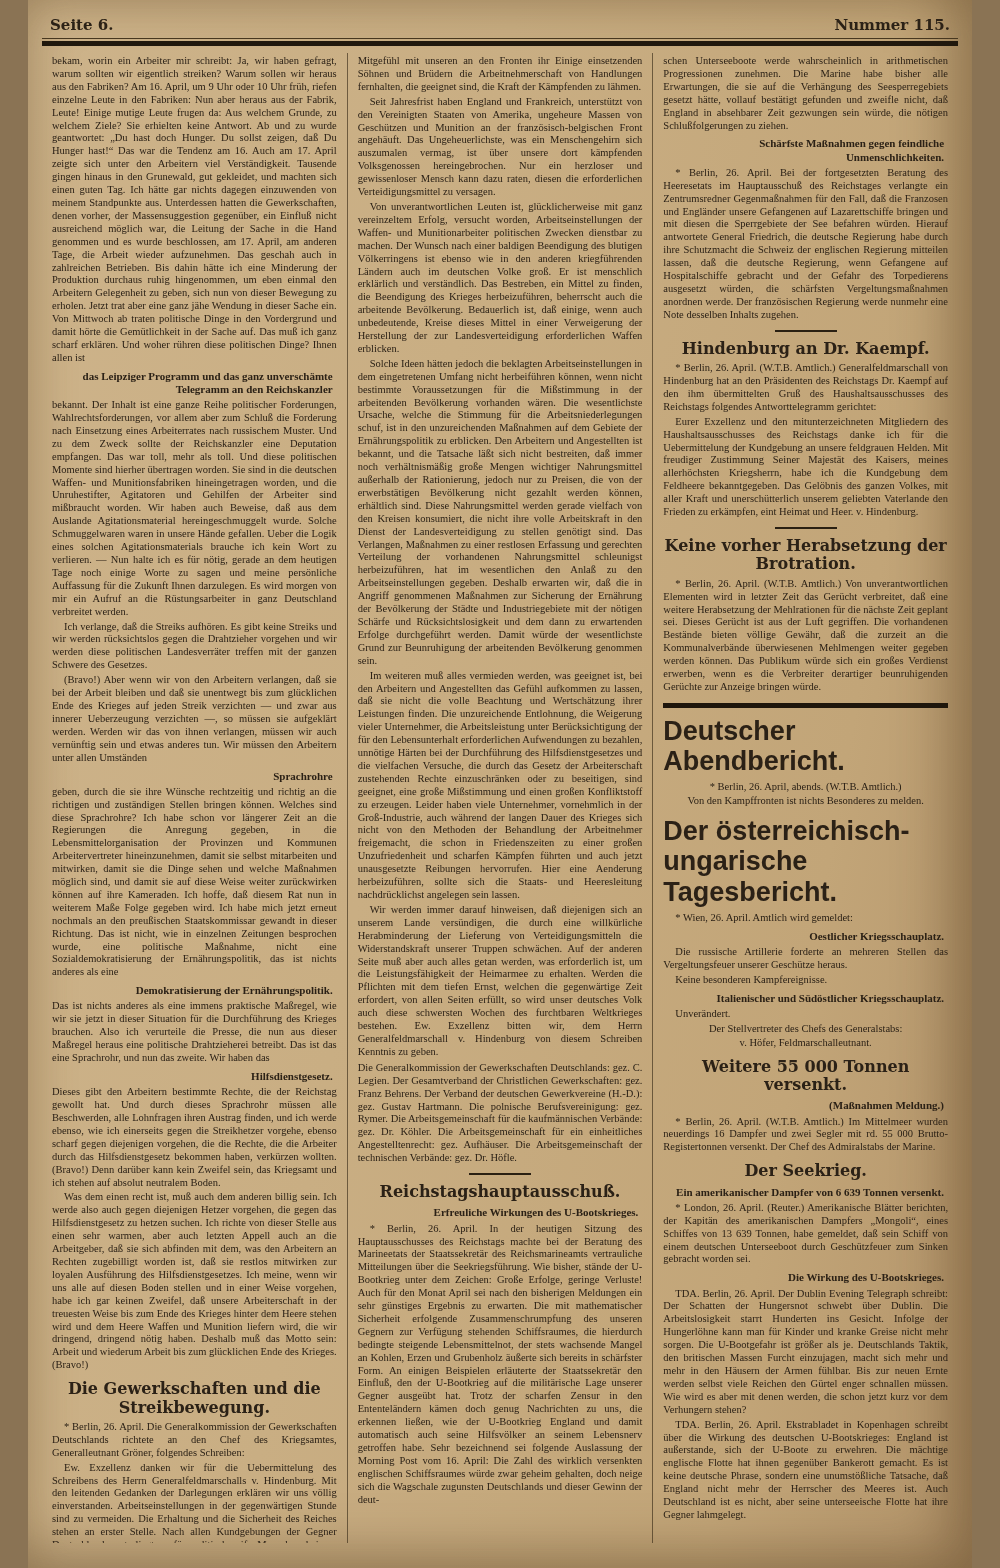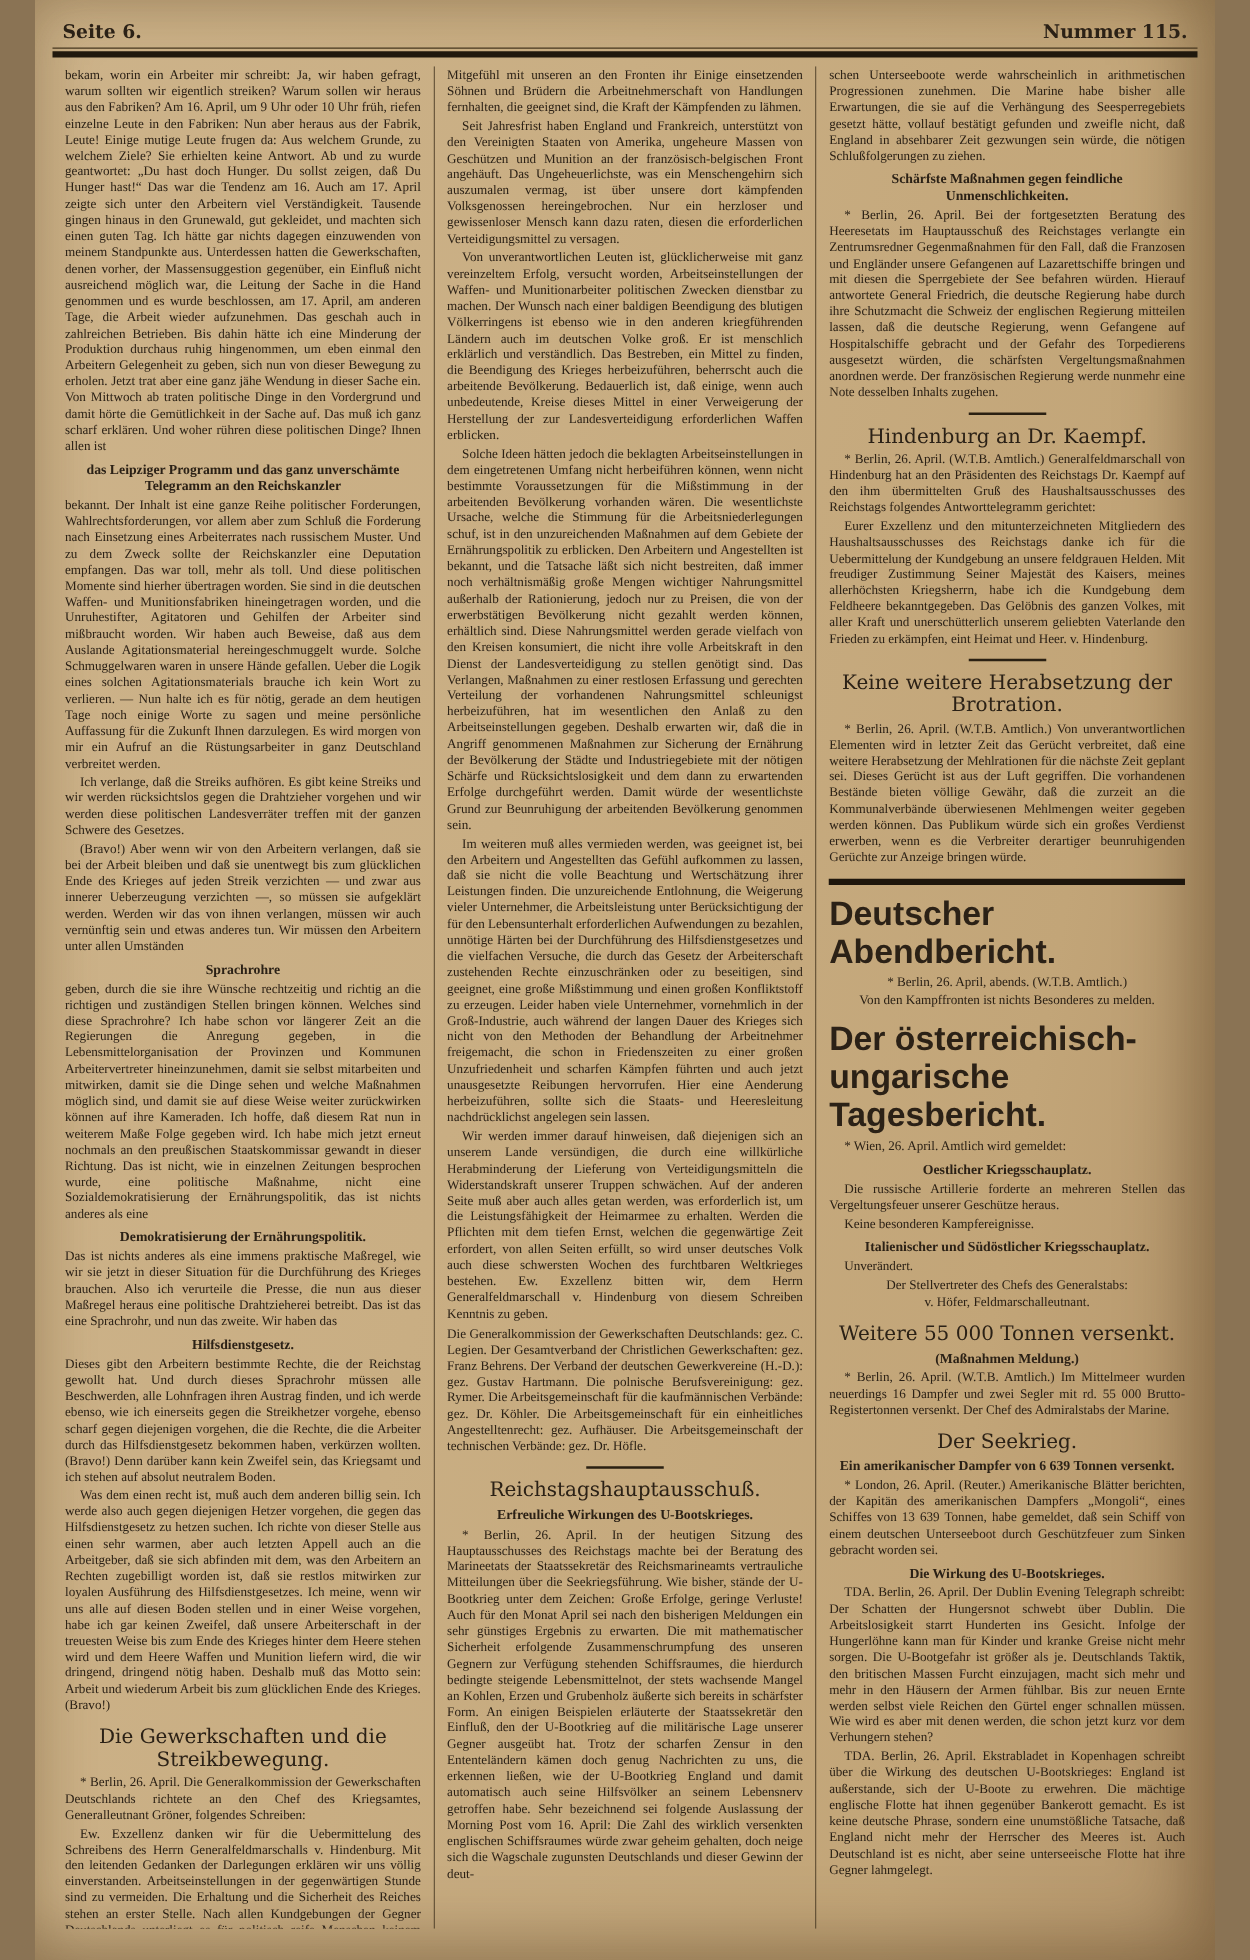--- a/index.html
+++ b/index.html
@@ -29,30 +29,30 @@
   .cols{display:flex;align-items:stretch;height:1490px;overflow:hidden;}
   .col{
     flex:1 1 0;min-width:0;overflow:hidden;
     padding:2px 10px 0 10px;
     font-size:10.5px;line-height:1.23;text-align:justify;
   }
   .col + .col{border-left:1px solid rgba(58,44,24,.65);}
   .p{text-indent:12px;margin:0 0 2px 0;}
   .noindent{text-indent:0;}
   .sub{
-    text-indent:0;text-align:center;font-weight:bold;
+    text-indent:0;text-align:right;font-weight:bold;
     font-size:11px;margin:5px 4px 3px 4px;line-height:1.2;
   }
   .h1{
     text-indent:0;text-align:left;font-weight:bold;
     font-family:Liberation Sans, sans-serif;
     font-size:27px;line-height:1.12;margin:8px 0 5px 0;
   }
   .h2{
-    text-indent:0;text-align:center;font-weight:normal;
+    text-indent:0;text-align:center;font-weight:bold;
     font-family:"DejaVu Serif","Liberation Serif",serif;
     font-size:16px;line-height:1.15;margin:8px 0 4px 0;
   }
   .center{text-indent:0;text-align:center;margin:1px 0;}
   .sig{text-indent:0;margin:3px 0 2px 0;}
   .divider{width:62px;height:2px;background:#2a2012;margin:8px auto 8px auto;}
   .bar{height:5px;background:#1e160c;margin:9px 0 6px 0;}
 </style>
 </head>
 <body>
@@ -96,21 +96,21 @@
       </div>
     <div class="col">
         <div class="p noindent">schen Unterseeboote werde wahrscheinlich in arithmetischen Progressionen zunehmen. Die Marine habe bisher alle Erwartungen, die sie auf die Verhängung des Seesperregebiets gesetzt hätte, vollauf bestätigt gefunden und zweifle nicht, daß England in absehbarer Zeit gezwungen sein würde, die nötigen Schlußfolgerungen zu ziehen.</div>
         <div class="sub">Schärfste Maßnahmen gegen feindliche Unmenschlichkeiten.</div>
         <div class="p">* Berlin, 26. April. Bei der fortgesetzten Beratung des Heeresetats im Hauptausschuß des Reichstages verlangte ein Zentrumsredner Gegenmaßnahmen für den Fall, daß die Franzosen und Engländer unsere Gefangenen auf Lazarettschiffe bringen und mit diesen die Sperrgebiete der See befahren würden. Hierauf antwortete General Friedrich, die deutsche Regierung habe durch ihre Schutzmacht die Schweiz der englischen Regierung mitteilen lassen, daß die deutsche Regierung, wenn Gefangene auf Hospitalschiffe gebracht und der Gefahr des Torpedierens ausgesetzt würden, die schärfsten Vergeltungsmaßnahmen anordnen werde. Der französischen Regierung werde nunmehr eine Note desselben Inhalts zugehen.</div>
         <div class="divider"></div>
         <div class="h2">Hindenburg an Dr. Kaempf.</div>
         <div class="p">* Berlin, 26. April. (W.T.B. Amtlich.) Generalfeldmarschall von Hindenburg hat an den Präsidenten des Reichstags Dr. Kaempf auf den ihm übermittelten Gruß des Haushaltsausschusses des Reichstags folgendes Antworttelegramm gerichtet:</div>
         <div class="p">Eurer Exzellenz und den mitunterzeichneten Mitgliedern des Haushaltsausschusses des Reichstags danke ich für die Uebermittelung der Kundgebung an unsere feldgrauen Helden. Mit freudiger Zustimmung Seiner Majestät des Kaisers, meines allerhöchsten Kriegsherrn, habe ich die Kundgebung dem Feldheere bekanntgegeben. Das Gelöbnis des ganzen Volkes, mit aller Kraft und unerschütterlich unserem geliebten Vaterlande den Frieden zu erkämpfen, eint Heimat und Heer.  v. Hindenburg.</div>
         <div class="divider"></div>
-        <div class="h2">Keine weitere Herabsetzung der Brotration.</div>
+        <div class="h2">Keine vorher Herabsetzung der Brotration.</div>
         <div class="p">* Berlin, 26. April. (W.T.B. Amtlich.) Von unverantwortlichen Elementen wird in letzter Zeit das Gerücht verbreitet, daß eine weitere Herabsetzung der Mehlrationen für die nächste Zeit geplant sei. Dieses Gerücht ist aus der Luft gegriffen. Die vorhandenen Bestände bieten völlige Gewähr, daß die zurzeit an die Kommunalverbände überwiesenen Mehlmengen weiter gegeben werden können. Das Publikum würde sich ein großes Verdienst erwerben, wenn es die Verbreiter derartiger beunruhigenden Gerüchte zur Anzeige bringen würde.</div>
         <div class="bar"></div>
         <div class="h1">Deutscher Abendbericht.</div>
         <div class="center">* Berlin, 26. April, abends. (W.T.B. Amtlich.)</div>
         <div class="center">Von den Kampffronten ist nichts Besonderes zu melden.</div>
         <div class="h1">Der österreichisch-ungarische Tagesbericht.</div>
         <div class="p">* Wien, 26. April. Amtlich wird gemeldet:</div>
         <div class="sub">Oestlicher Kriegsschauplatz.</div>
         <div class="p">Die russische Artillerie forderte an mehreren Stellen das Vergeltungsfeuer unserer Geschütze heraus.</div>
         <div class="p">Keine besonderen Kampfereignisse.</div>

